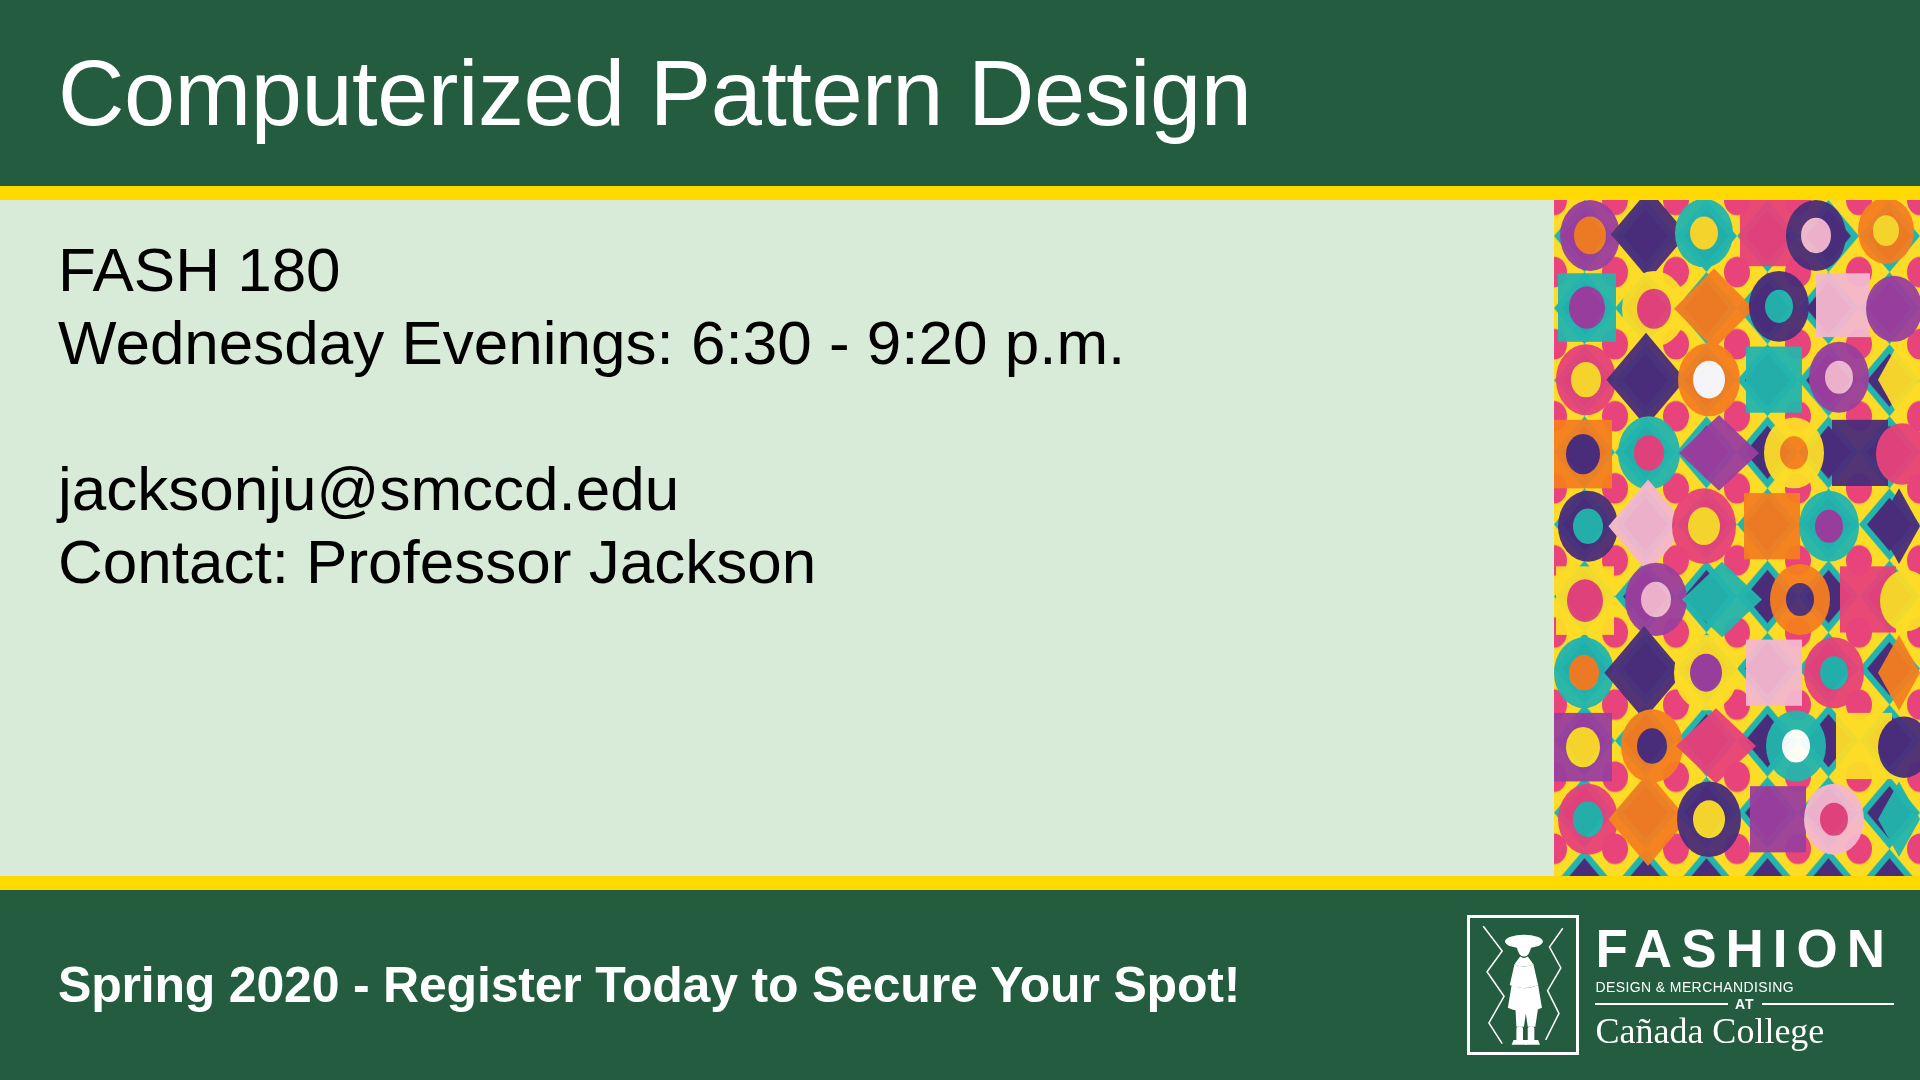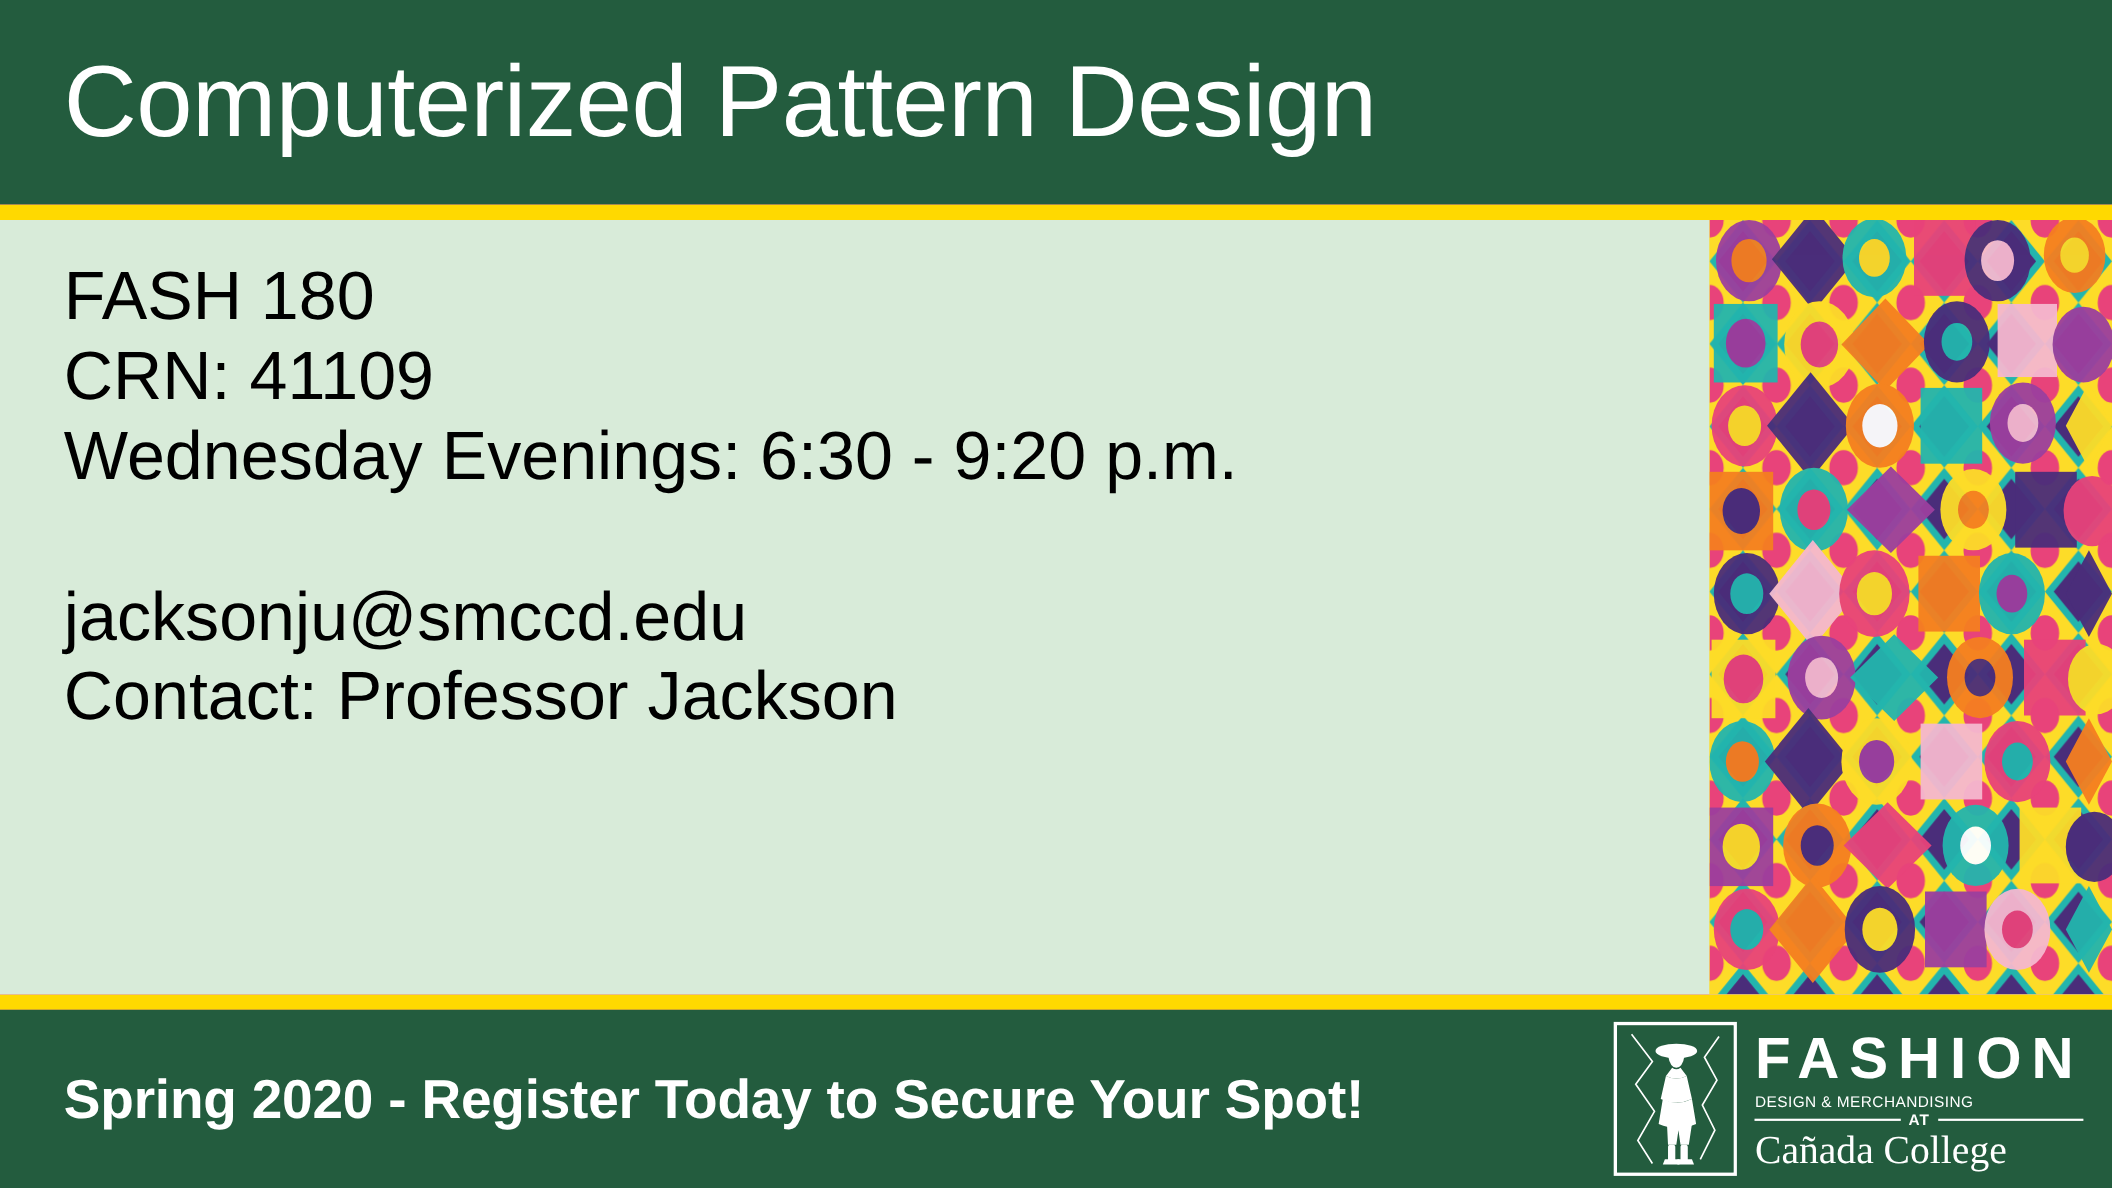--- a/index.html
+++ b/index.html
@@ -74,21 +74,21 @@
     width: 366px;
     flex: 0 0 366px;
     position: relative;
     overflow: hidden;
     background: #fddc28;
   }
   .pattern-panel svg { display: block; width: 100%; height: 100%; }
 
   
   .footer {
-    height: 162px;
+    height: 190px;
     background: #235c3e;
     display: flex;
     align-items: center;
     justify-content: space-between;
     flex: 0 0 auto;
     padding-left: 58px;
     padding-right: 26px;
   }
   .footer-text {
     color: #ffffff;
@@ -165,21 +165,20 @@
   <div class="header">
     <h1 class="header-title">Computerized Pattern Design</h1>
   </div>
 
   <div class="rule"></div>
 
   <div class="body-band">
 
     <div class="body-text">
       <div class="body-line">FASH 180</div>
-      <div class="body-line">CRN: 41109</div>
       <div class="body-line">Wednesday Evenings: 6:30 - 9:20 p.m.</div>
       <div class="body-gap"></div>
       <div class="body-line">jacksonju@smccd.edu</div>
       <div class="body-line">Contact: Professor Jackson</div>
     </div>
 
     <div class="pattern-panel">
       <svg viewBox="0 0 366 572" preserveAspectRatio="none" xmlns="http://www.w3.org/2000/svg">
         <defs>
 

